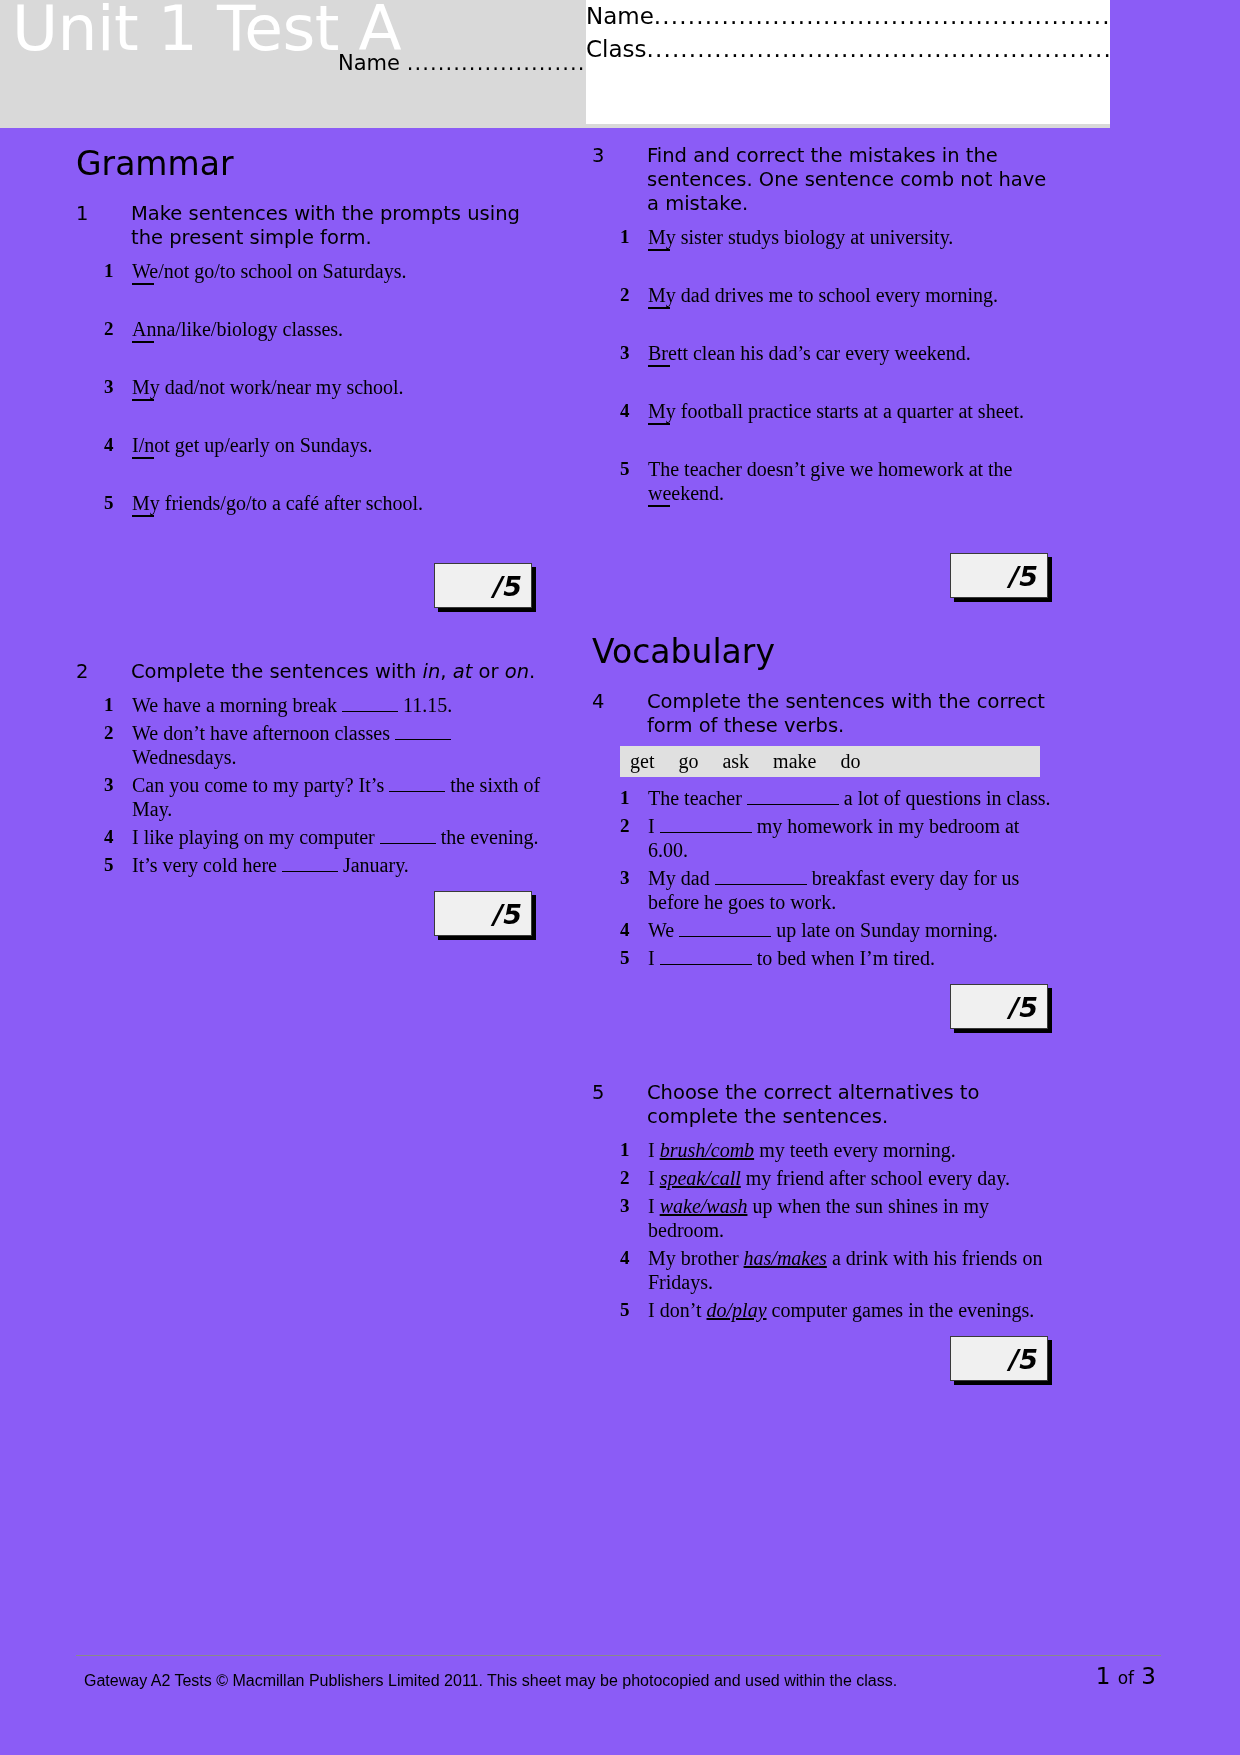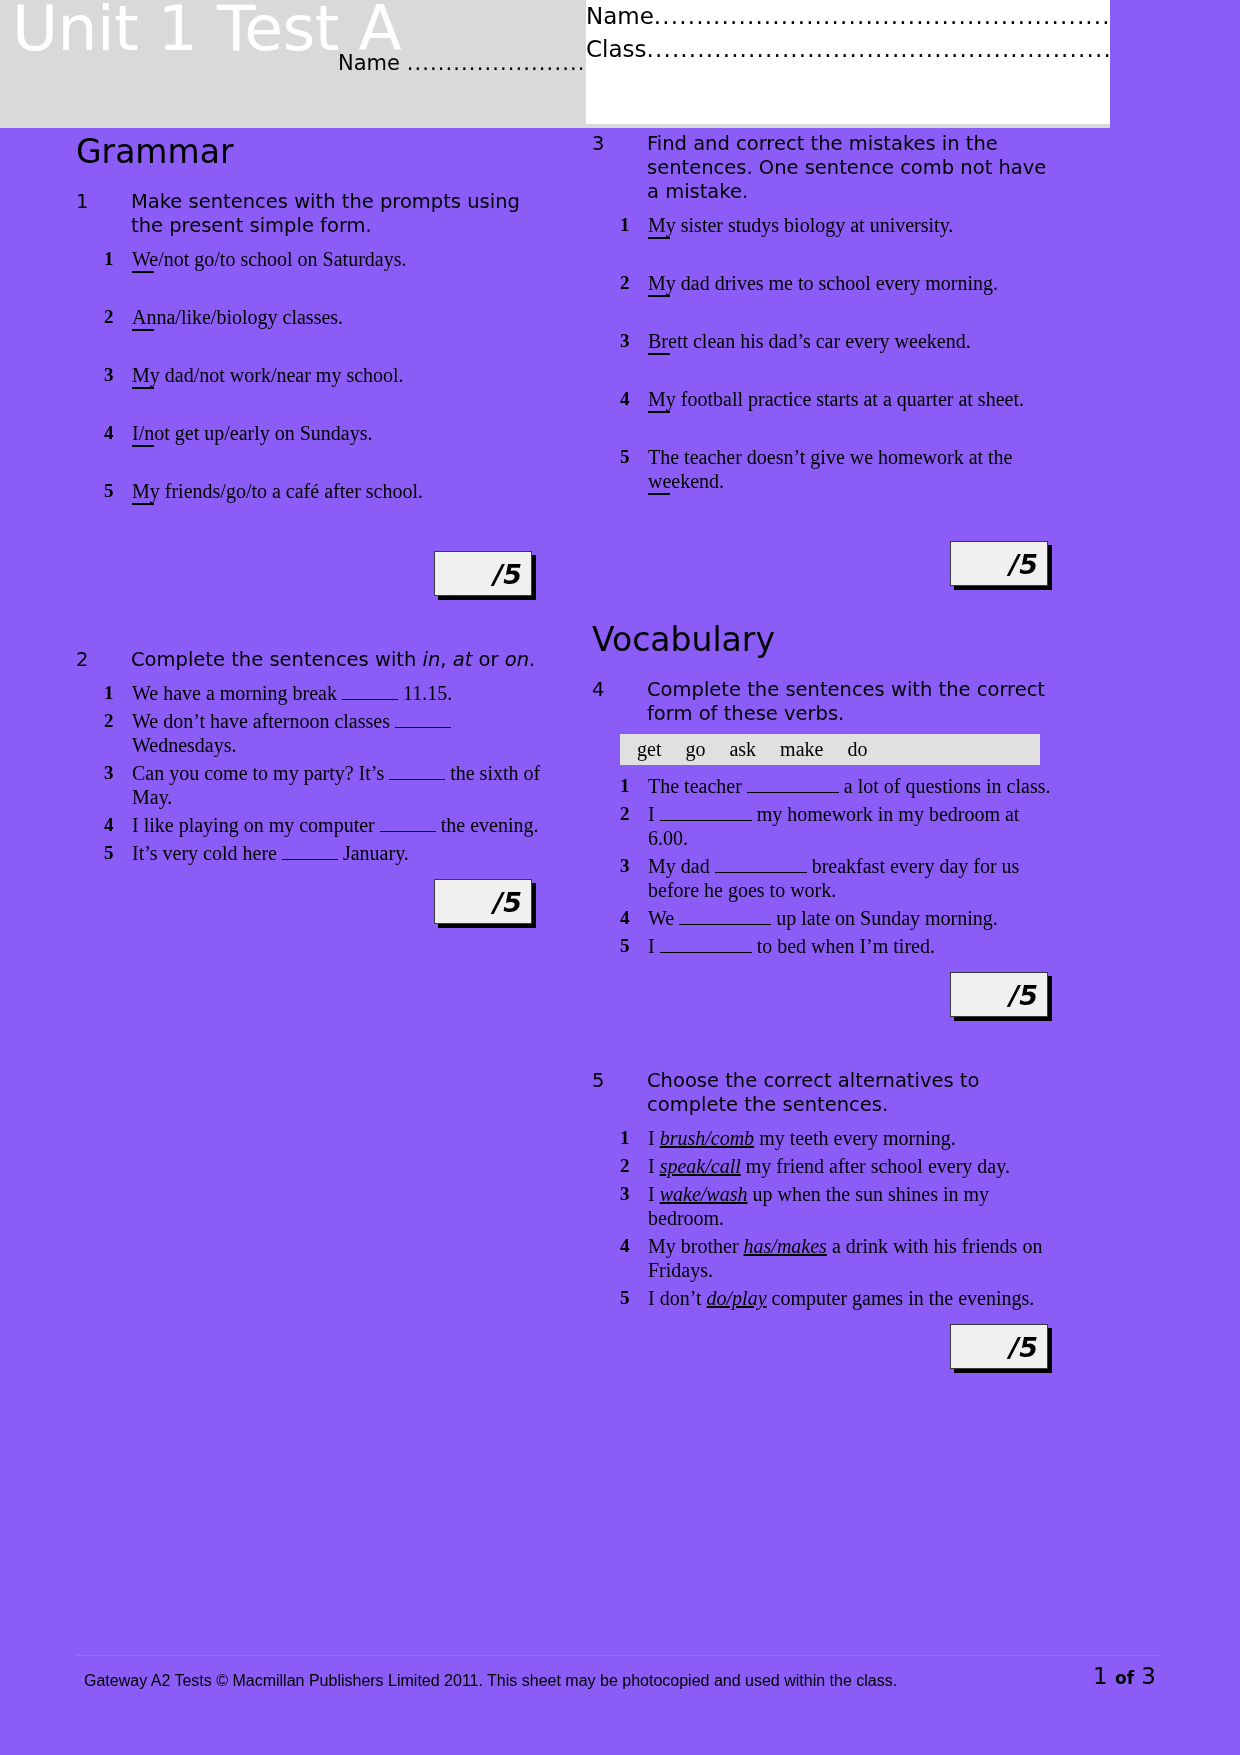--- a/index.html
+++ b/index.html
@@ -68,21 +68,21 @@
     overflow: hidden;
     width: 524px;
   }
   .hb-line.l1 { top: 2px; }
   .hb-line.l2 { top: 35px; }
   .hb-line .dots { letter-spacing: 1.15px; }
 
   
   .col {
     position: absolute;
-    top: 132px;
+    top: 144px;
     width: 465px;
   }
   .col-left  { left: 76px; }
   .col-right { left: 592px; }
 
   .section-head {
     font-family: "DejaVu Sans", sans-serif;
     font-size: 33px;
     line-height: 40px;
     color: #000000;
@@ -150,21 +150,21 @@
     border-bottom: 2px solid #000;
     position: relative;
     top: -12px;
   }
   .items.tight .item { margin-bottom: 4px; }
 
   
   .wordbank {
     margin: 8px 0 6px 28px;
     background: #e0e0e0;
-    padding: 3px 0 4px 17px;
+    padding: 3px 0 4px 10px;
     font-family: "Liberation Serif", serif;
     font-size: 20px;
     line-height: 24px;
     width: 420px;
     box-sizing: border-box;
   }
   .wordbank span { margin-right: 24px; }
 
   
   .score-wrap {
@@ -216,21 +216,21 @@
   .footer-page {
     position: absolute;
     right: 84px;
     top: 1662px;
     font-family: "DejaVu Sans", sans-serif;
     font-size: 23px;
     line-height: 28px;
     color: #000;
     white-space: nowrap;
   }
-  .footer-page b { font-size: 17px; font-weight: bold; }
+  .footer-page b { font-size: 17px; font-weight: normal; }
 
   
   .gap-lg { height: 46px; }
   .gap-md { height: 28px; }
 </style>
 </head>
 <body>
 
 <div class="page">
 

